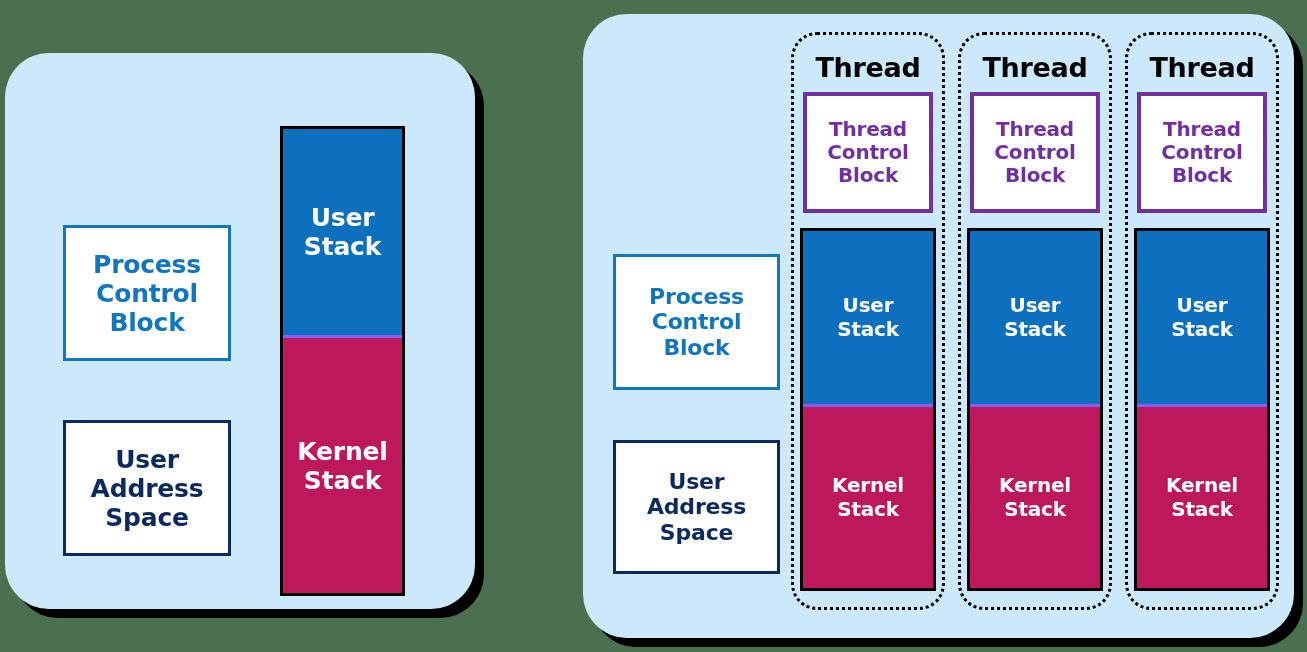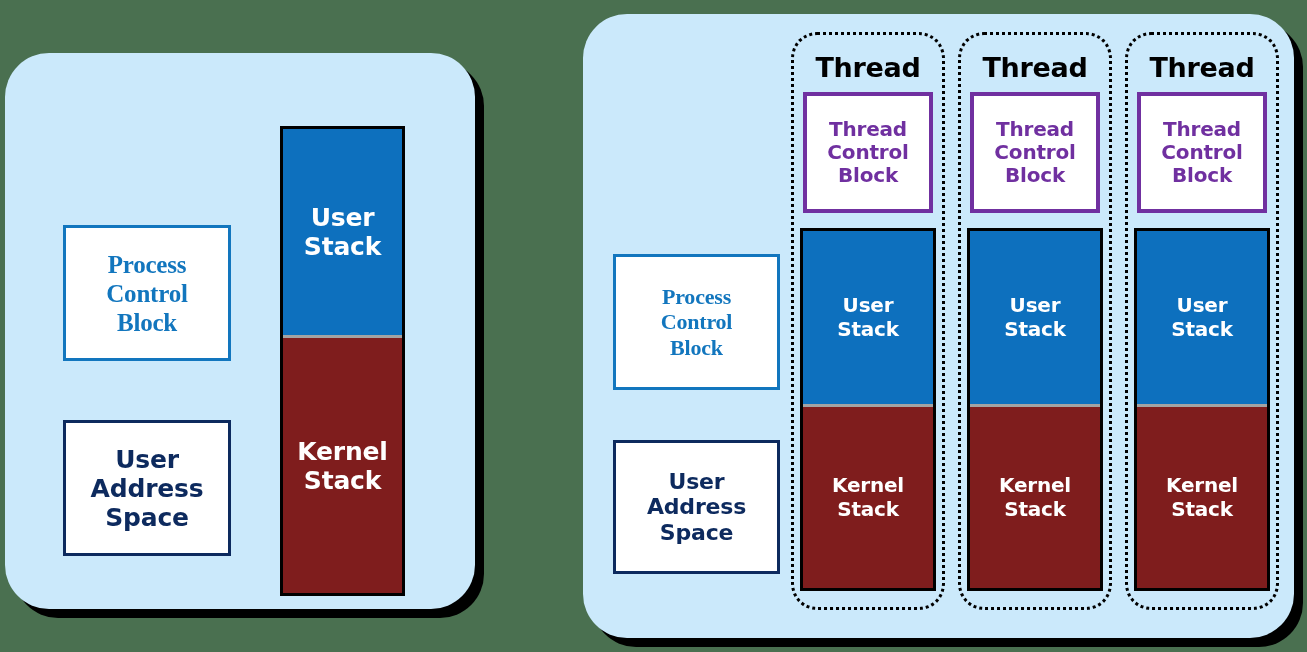--- a/index.html
+++ b/index.html
@@ -42,21 +42,20 @@
     justify-content: center;
     text-align: center;
     font-weight: bold;
     line-height: 1.16;
     letter-spacing: -0.2px;
   }
 
   .box-pcb {
     border: 3px solid #1276be;
     color: #1276be;
-    font-family: Liberation Serif, serif;
   }
   .box-uas {
     border: 3px solid #0d2a5e;
     color: #0d2a5e;
   }
   .box-tcb {
     border: 4px solid #7030a0;
     color: #7030a0;
   }
 
@@ -73,21 +72,21 @@
     display: flex;
     align-items: center;
     justify-content: center;
     text-align: center;
     color: #ffffff;
     font-weight: bold;
     line-height: 1.16;
     letter-spacing: -0.2px;
   }
   .seg-user   { background: #0d70be; }
-  .seg-kernel { background: #7f1d1d; border-top: 3px solid #a3a3a3; }
+  .seg-kernel { background: #be185d; border-top: 3px solid #8b5cf6; }
 
   
   .thread-col {
     position: absolute;
     box-sizing: border-box;
     border: 3px dotted #000000;
     border-radius: 26px;
   }
   .thread-title {
     position: absolute;

